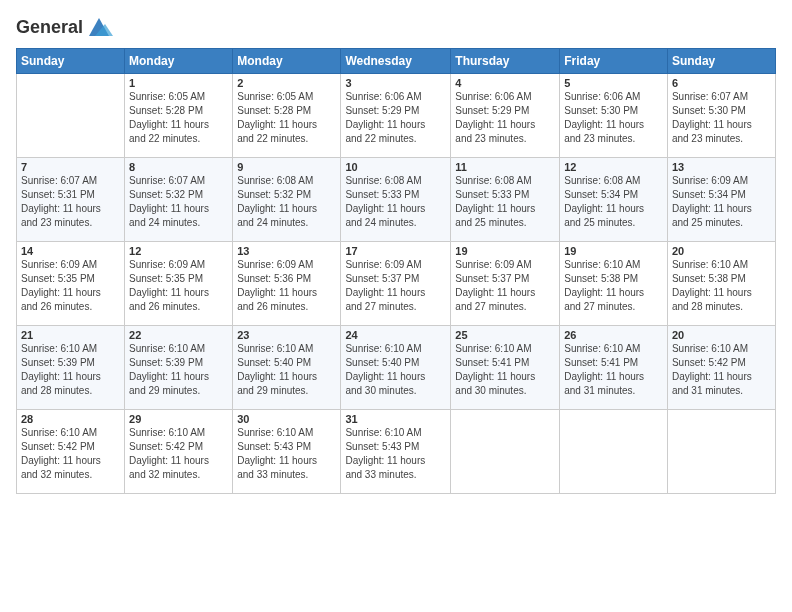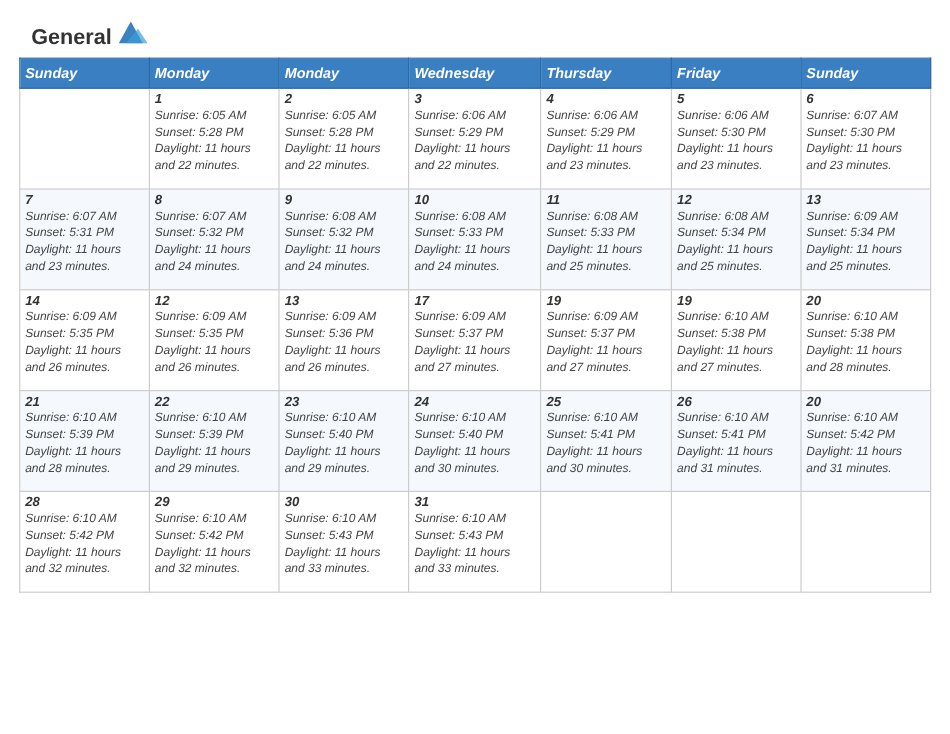--- a/index.html
+++ b/index.html
@@ -48,21 +48,20 @@
     }
     .location {
       font-size: 13px;
       color: #555;
       margin-top: 2px;
     }
     table {
       width: 100%;
       border-collapse: collapse;
       margin-top: 6px;
-      font-style: italic;
     }
     thead tr th {
       background-color: #3a7fc1;
       color: #fff;
       font-size: 12px;
       font-weight: bold;
       padding: 5px 4px;
       text-align: left;
       border: 1px solid #2a6aaa;
     }
@@ -93,21 +92,21 @@
     }
     td.empty { background: #fff; }
   </style>
 </head>
 <body>
 
 <div class="container">
   <div class="header">
     <div class="logo">
       <div>
-        <div style="display:flex;align-items:flex-end;margin-left:10px;">
+        <div style="display:flex;align-items:center;">
           <span class="logo-text">General</span>
           <svg class="logo-icon" viewBox="0 0 28 28">
             <polygon points="4,22 14,4 24,22" fill="#1a6bb5" opacity="0.85"></polygon>
             <polygon points="10,22 20,10 28,22" fill="#3a9fd5" opacity="0.7"></polygon>
           </svg>
         </div>
         <span class="logo-text logo-blue"></span>
       </div>
     </div>
     <div class="title-block">

